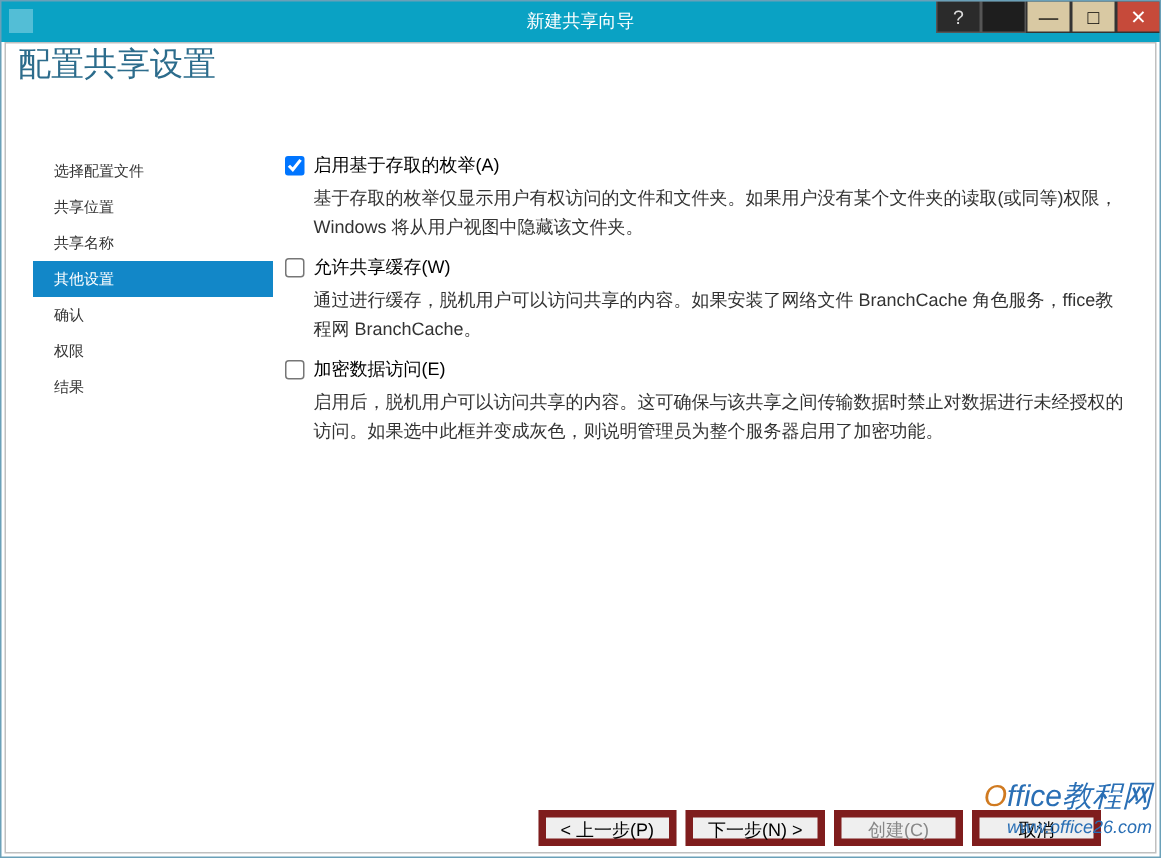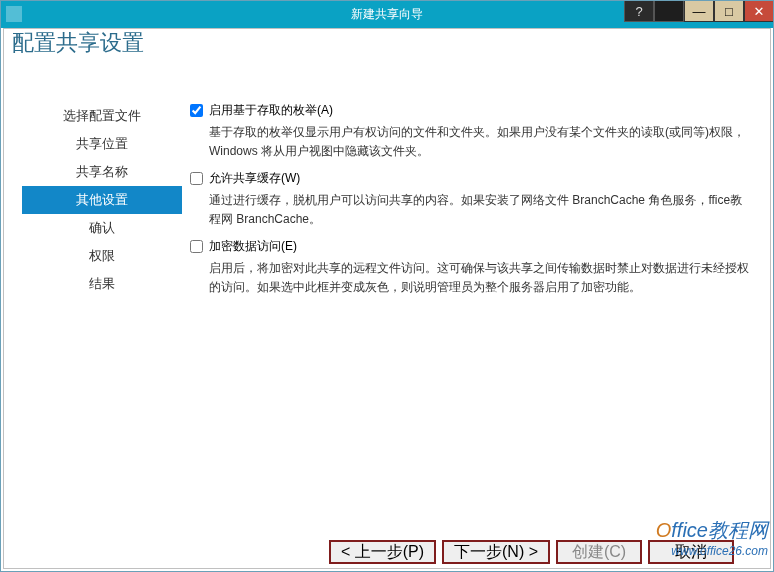--- a/index.html
+++ b/index.html
@@ -11,32 +11,32 @@
   .winbtn { width: 30px; height: 22px; border: 1px solid #333; display: flex; align-items: center; justify-content: center; font-family: Arial; font-size: 13px; }
   .winbtn.dark { background: #2b2b2b; color: #ddd; border-color:#555; }
   .winbtn.dark2 { background: #1e1e1e; color: #ddd; border-color:#555; }
   .winbtn.min { background: #d9c9a3; color:#000; }
   .winbtn.max { background: #d9c9a3; color:#000; }
   .winbtn.close { background: #c64a3a; color:#fff; }
   .content { display: flex; height: 506px; padding: 18px 22px 0 22px; }
   .heading { font-size: 22px; color: #2c6c8c; font-weight: 400; margin-bottom: 24px; padding-left: 6px; }
   .leftwrap { padding-left: 6px; }
   .sidebar { width: 160px; margin-top: 2px; }
-  .sidebar-item { padding: 5px 14px; color: #333; font-size: 13px; text-align: center; }
+  .sidebar-item { padding: 5px 14px; color: #333; font-size: 10px; }
   .sidebar-item.active { background: #1287c8; color: #fff; }
   .main { flex: 1; padding-left: 8px; padding-top: 2px; }
   .optrow { display: flex; align-items: flex-start; margin-bottom: 4px; }
   .optrow input[type=checkbox] { margin-top: 2px; margin-right: 6px; width: 13px; height: 13px; }
   .optlabel { font-size: 12px; color: #000; }
   .optdesc { font-size: 12px; color: #333; margin-left: 19px; line-height: 1.55; margin-bottom: 10px; }
   .nested { margin-left: 19px; margin-top: 4px; }
   .nested .optlabel { color: #8a8a8a; }
   .nested .optdesc { color: #555; }
   .footer { position: absolute; bottom: 8px; left: 0; right: 0; display: flex; justify-content: flex-end; gap: 6px; padding-right: 40px; }
-  .footer button { min-width: 86px; height: 24px; font-size: 16px; background: #efefef; border: 2px solid #7f1d1d; padding: 0 10px; }
+  .footer button { min-width: 86px; height: 24px; font-size: 12px; background: #efefef; border: 5px solid #7f1d1d; padding: 0 10px; }
   .footer button:disabled { color: #888; }
   .watermark { position: absolute; right: 6px; bottom: 14px; text-align: right; pointer-events: none; }
   .wm1 { font-size: 20px; font-weight: normal; font-style: italic; }
   .wm1 .o { color: #d07a20; }
   .wm1 .rest { color: #2a6fb5; }
   .wm2 { font-size: 12px; color: #2a6fb5; font-style: italic; }
   .outer { position:absolute; inset:0; border:1px solid #6aa0b8; pointer-events:none; }
   .inner { position:absolute; top:28px; left:3px; right:3px; bottom:3px; border:1px solid #c0c0c0; pointer-events:none; }
 </style>
 </head>
@@ -80,21 +80,21 @@
       <input type="checkbox" style="">
       <span class="optlabel">允许共享缓存(W)</span>
     </div>
     <div class="optdesc">通过进行缓存，脱机用户可以访问共享的内容。如果安装了网络文件 BranchCache 角色服务，ffice教程网 BranchCache。</div>
 
 
     <div class="optrow">
       <input type="checkbox" style="">
       <span class="optlabel">加密数据访问(E)</span>
     </div>
-    <div class="optdesc">启用后，将加密对此共享的远程文件访问。这可确保与该共享之间传输数据时禁止对数据进行未经授权的访问。如果选中此框并变成灰色，则说明管理员为整个服务器启用了加密功能。</div>
+    <div class="optdesc">启用后，脱机用户可以访问共享的内容。这可确保与该共享之间传输数据时禁止对数据进行未经授权的访问。如果选中此框并变成灰色，则说明管理员为整个服务器启用了加密功能。</div>
   </div>
 </div>
 
 <div class="footer">
   <button>&lt; 上一步(P)</button>
   <button>下一步(N) &gt;</button>
   <button disabled="">创建(C)</button>
   <button>取消</button>
 </div>
 

